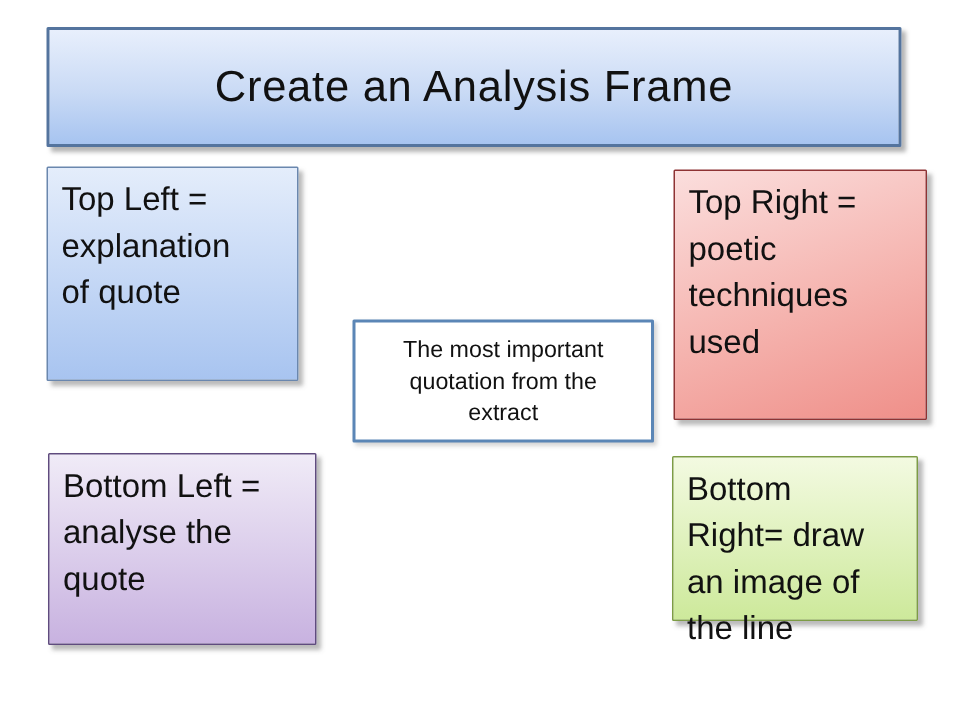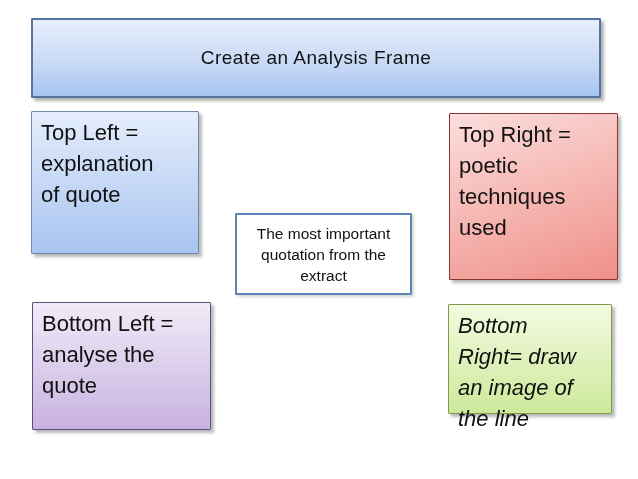--- a/index.html
+++ b/index.html
@@ -27,21 +27,21 @@
     width: 570px;
     height: 80px;
     border: 2px solid #54749e;
     background: linear-gradient(180deg, #e8effc 0%, #c9daf5 55%, #a7c4f0 100%);
     box-shadow: 3px 3px 3px rgba(120,120,120,0.55);
     display: flex;
     align-items: center;
     justify-content: center;
   }
   .title-text {
-    font-size: 19px;
+    font-size: 29px;
     letter-spacing: 0.5px;
     white-space: pre-line;
   }
   .quad {
     font-size: 22px;
     line-height: 31px;
     padding: 5px 9px;
     white-space: pre-line;
     box-shadow: 3px 3px 3px rgba(120,120,120,0.5);
   }
@@ -69,26 +69,25 @@
     border: 1.5px solid #5f4b7e;
     background: linear-gradient(180deg, #f0ebf7 0%, #c8b2e0 100%);
   }
   .q-bottom-right {
     left: 448px;
     top: 304px;
     width: 164px;
     height: 110px;
     border: 1.5px solid #7d9c45;
     background: linear-gradient(180deg, #f3fae1 0%, #cde99b 100%);
-    font-style: italic;
   }
   .center-box {
     left: 235px;
     top: 213px;
-    width: 177px;
+    width: 201px;
     height: 82px;
     background: #ffffff;
     border: 2px solid #5b86b6;
     box-shadow: 2px 2px 3px rgba(150,150,150,0.4);
     display: flex;
     align-items: center;
     justify-content: center;
     text-align: center;
   }
   .center-text {

